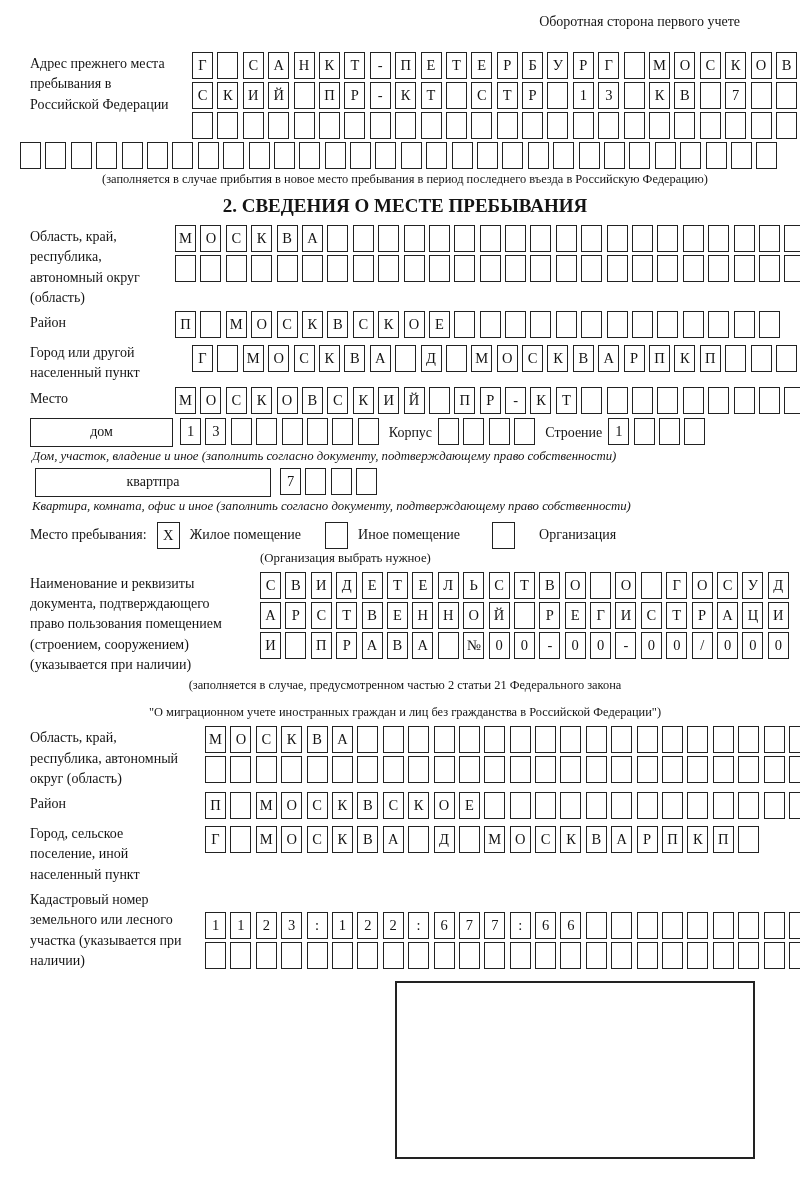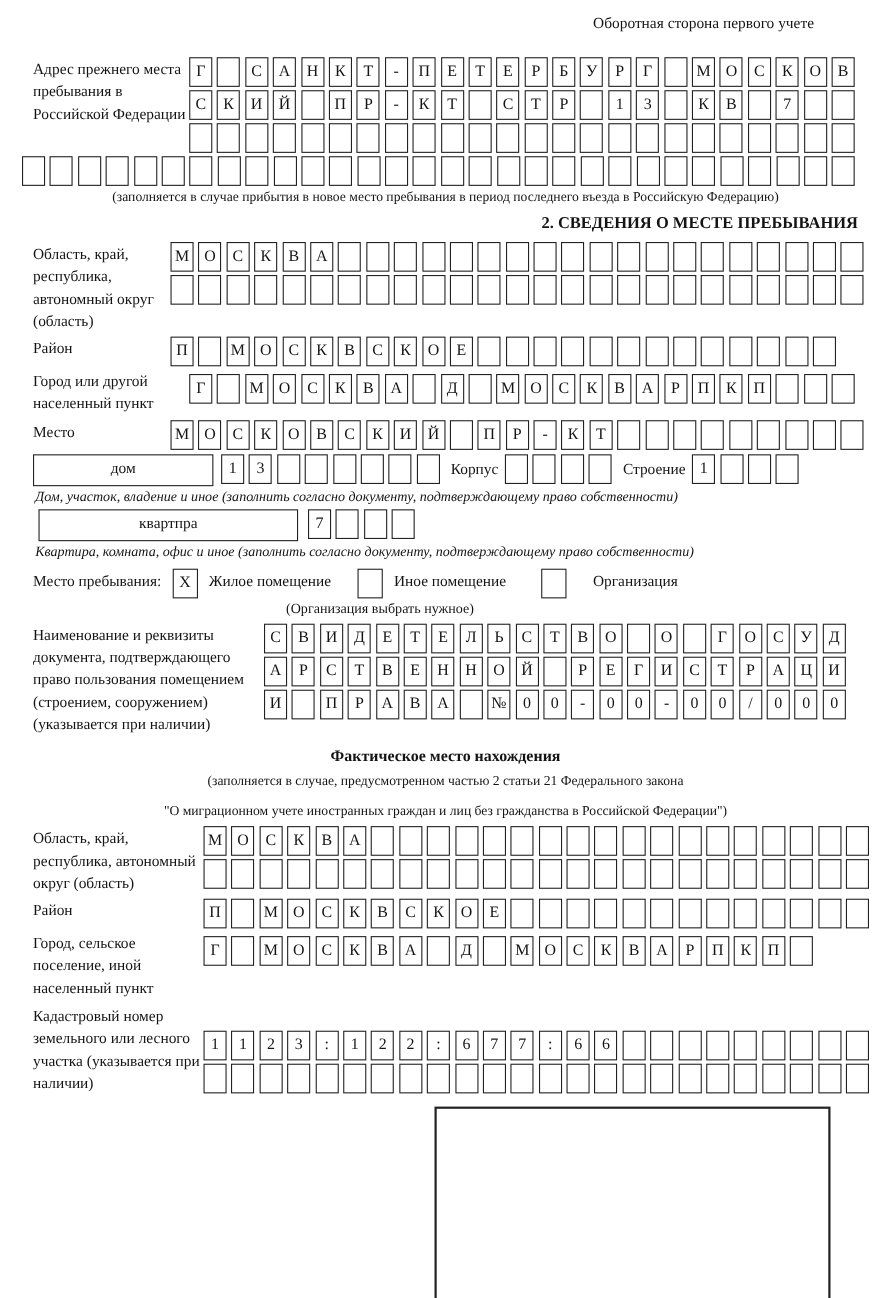--- a/index.html
+++ b/index.html
@@ -6,49 +6,49 @@
   html, body { margin: 0; padding: 0; background: #fff; }
   body {
     width: 800px; height: 1180px; overflow: hidden;
     font-family: "Liberation Serif", "DejaVu Serif", serif;
     color: #141414;
   }
   .page { padding: 14px 20px 0 30px; position: relative; }
 
   .header-note { text-align: right; font-size: 14px; padding-right: 40px; margin-bottom: 22px; }
 
-  .form-row { display: flex; align-items: flex-start; margin-bottom: 3px; }
+  .form-row { display: flex; align-items: flex-start; margin-bottom: 3px; gap: 20px; }
   .label { font-size: 14px; line-height: 1.45; padding-top: 2px; }
   .lbl-prev   { flex: 0 0 142px; }
   .lbl-region { flex: 0 0 125px; }
   .lbl-city   { flex: 0 0 142px; }
   .lbl-doc    { flex: 0 0 210px; }
   .lbl-act    { flex: 0 0 155px; }
 
   .cellcol { display: flex; flex-direction: column; gap: 3px; }
   .cells { display: flex; gap: 4.4px; }
   .cell {
     flex: 0 0 21px; width: 21px; height: 27px;
     border: 1.6px solid #222; background: #fff;
     font-size: 14.5px; line-height: 24px; text-align: center;
   }
   .full-row { margin-left: -10px; margin-top: 3px; }
 
   .caption { font-size: 12.4px; text-align: center; margin: 3px 0 6px 0; }
   .caption-left { font-size: 12.8px; text-align: left; margin: 2px 0 4px 2px; font-style: italic; }
 
-  .section-title { text-align: right; font-weight: bold; font-size: 15px; margin: 8px 0 8px 0; }
+  .section-title { text-align: center; font-weight: bold; font-size: 19px; margin: 8px 0 8px 0; }
   .sub-title { text-align: center; font-weight: bold; font-size: 14.5px; margin: 10px 0 6px 0; }
 
   .house-row { display: flex; align-items: flex-start; margin: 4px 0 2px 0; }
   .wide-box {
     border: 1.6px solid #222; height: 29px; text-align: center;
     font-size: 14px; line-height: 26px;
   }
-  .house-box { width: 164px; margin-right: 7px; }
+  .house-box { width: 143px; margin-right: 7px; }
   .apt-box { width: 236px; margin-right: 9px; margin-left: 5px; }
   .inline-lbl { font-size: 14px; line-height: 29px; margin: 0 6px 0 10px; white-space: nowrap; }
 
   .stay-row { display: flex; align-items: center; margin: 8px 0 2px 0; }
   .checkbox {
     width: 23px; height: 27px; border: 1.6px solid #222; background: #fff;
     font-size: 14.5px; line-height: 24px; text-align: center; margin: 0 10px;
   }
   .stay-label { font-size: 14px; white-space: nowrap; text-align: center; }
   .choose-note { font-size: 12.8px; margin: 1px 0 6px 230px; }
@@ -456,21 +456,20 @@
           <span class="cell">0</span>
           <span class="cell">0</span>
           <span class="cell">/</span>
           <span class="cell">0</span>
           <span class="cell">0</span>
           <span class="cell">0</span>
         </div>
     </div>
   </div>
 
-  <div class="sub-title">Фактическое место нахождения</div>
   <div class="caption" style="margin-bottom:12px">(заполняется в случае, предусмотренном частью 2 статьи 21 Федерального закона</div>
   <div class="caption">"О миграционном учете иностранных граждан и лиц без гражданства в Российской Федерации")</div>
 
   <div class="form-row">
     <div class="label lbl-act">Область, край, республика, автономный округ (область)</div>
     <div class="cellcol">
       <div class="cells">
           <span class="cell">М</span>
           <span class="cell">О</span>
           <span class="cell">С</span>

